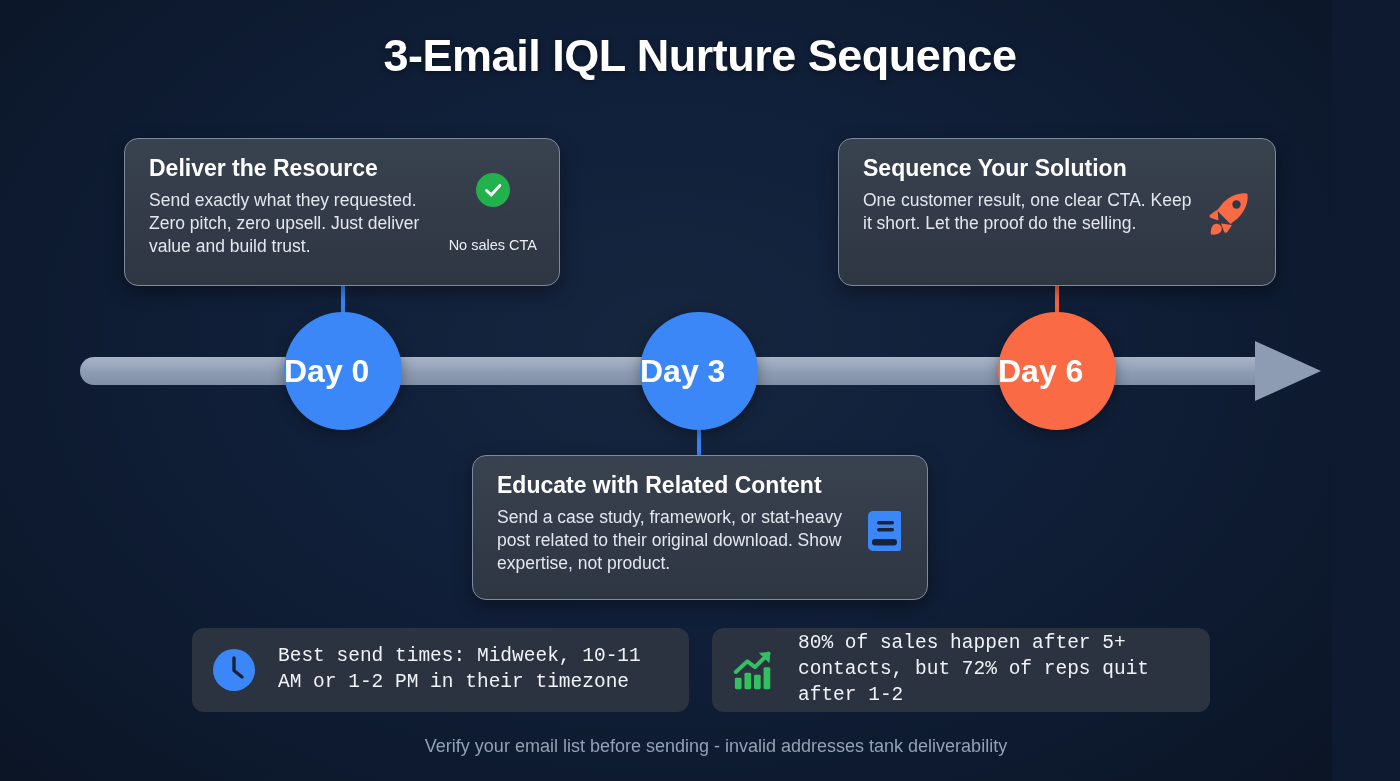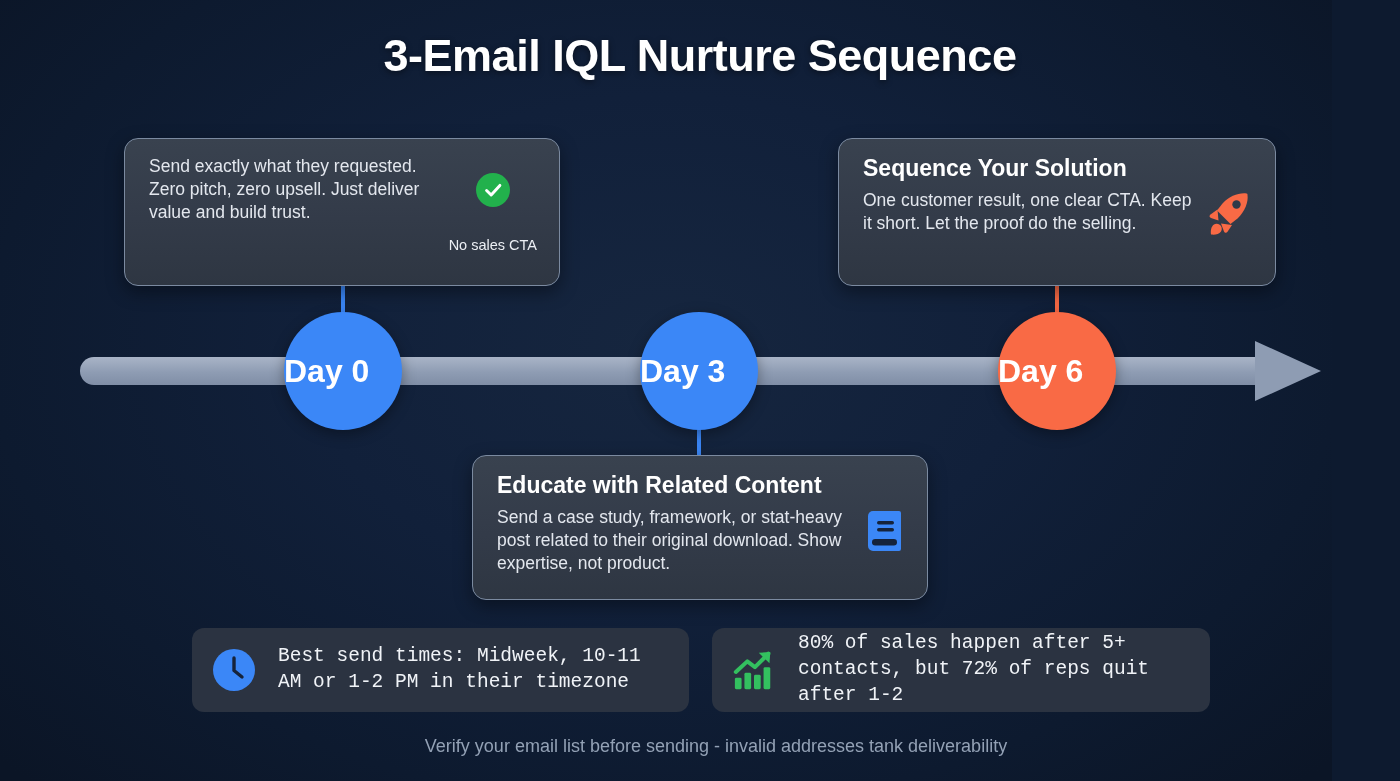--- a/index.html
+++ b/index.html
@@ -202,20 +202,21 @@
   </div>
   <div class="node" id="node-3">
     <span>Day 3</span>
   </div>
   <div class="node" id="node-6">
     <span>Day 6</span>
   </div>
 
   <div class="card" id="card-0">
     <div class="card-text">
+      <div class="card-title">Deliver the Resource</div>
       <div class="card-desc">Send exactly what they requested. Zero pitch, zero upsell. Just deliver value and build trust.</div>
     </div>
     <div class="card-aside">
       <div class="check-circle">
         <svg width="22" height="22" viewBox="0 0 24 24" aria-hidden="true">
           <path d="M5 12.5 L10 17.5 L19.5 7" fill="none" stroke="#ffffff" stroke-width="3.2" stroke-linecap="round" stroke-linejoin="round"></path>
         </svg>
       </div>
       <div class="badge-label">No sales CTA</div>
     </div>

